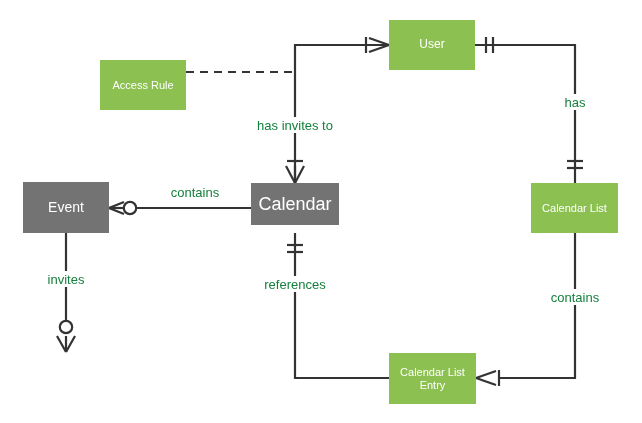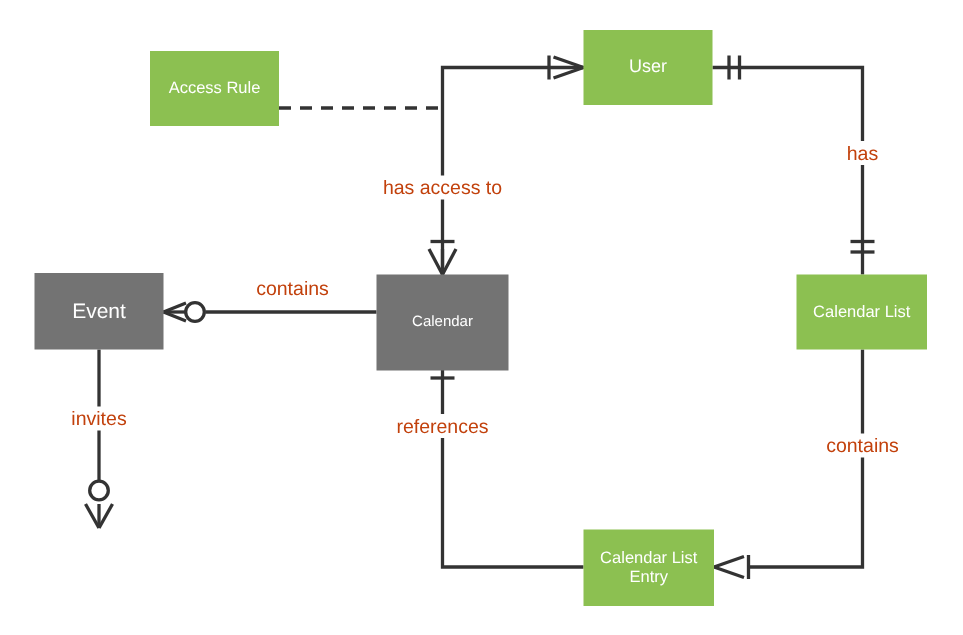--- a/index.html
+++ b/index.html
@@ -41,21 +41,21 @@
   }
   .entity-orange {
     background: #737373;
   }
   .entity-label {
     display: block;
     white-space: pre-line;
   }
   .rel-label {
     position: absolute;
-    color: #c2410c;
+    color: #15803d;
     font-size: 13px;
     white-space: nowrap;
     background: #ffffff;
     padding: 0 3px;
     z-index: 4;
   }
 </style>
 </head>
 <body>
 
@@ -127,48 +127,48 @@
       <path d="M 295 292 L 295 378 L 389 378"></path>
 
       <g>
         <path d="M 287 245 L 303 245"></path>
         <path d="M 287 252 L 303 252"></path>
       </g>
 
     </g>
   </svg>
 
-  <div class="entity-box entity-green" style="left:100px; top:34px; width:86px; height:50px; font-size:11px;">
+  <div class="entity-box entity-green" style="left:100px; top:60px; width:86px; height:50px; font-size:11px;">
     <span class="entity-label">Access Rule</span>
   </div>
 
   <div class="entity-box entity-green" style="left:389px; top:20px; width:86px; height:50px; font-size:12px;">
     <span class="entity-label">User</span>
   </div>
 
   <div class="entity-box entity-orange" style="left:23px; top:182px; width:86px; height:51px; font-size:14px;">
     <span class="entity-label">Event</span>
   </div>
 
-  <div class="entity-box entity-orange" style="left:251px; top:183px; width:88px; height:64px; font-size:10px;">
+  <div class="entity-box entity-orange" style="left:251px; top:183px; width:88px; height:42px; font-size:18px;">
     <span class="entity-label">Calendar</span>
   </div>
 
   <div class="entity-box entity-green" style="left:531px; top:183px; width:87px; height:50px; font-size:11px;">
     <span class="entity-label">Calendar List</span>
   </div>
 
 
   <div class="entity-box entity-green" style="left:389px; top:353px; width:87px; height:51px; font-size:11px;">
     <span class="entity-label">Calendar List
 Entry</span>
   </div>
 
   <div class="rel-label" style="left:295px; top:125px; transform:translate(-50%,-50%);">
-    <span>has access to</span>
+    <span>has invites to</span>
   </div>
 
   <div class="rel-label" style="left:195px; top:192px; transform:translate(-50%,-50%);">
     <span>contains</span>
   </div>
 
   <div class="rel-label" style="left:66px; top:279px; transform:translate(-50%,-50%);">
     <span>invites</span>
   </div>
 

